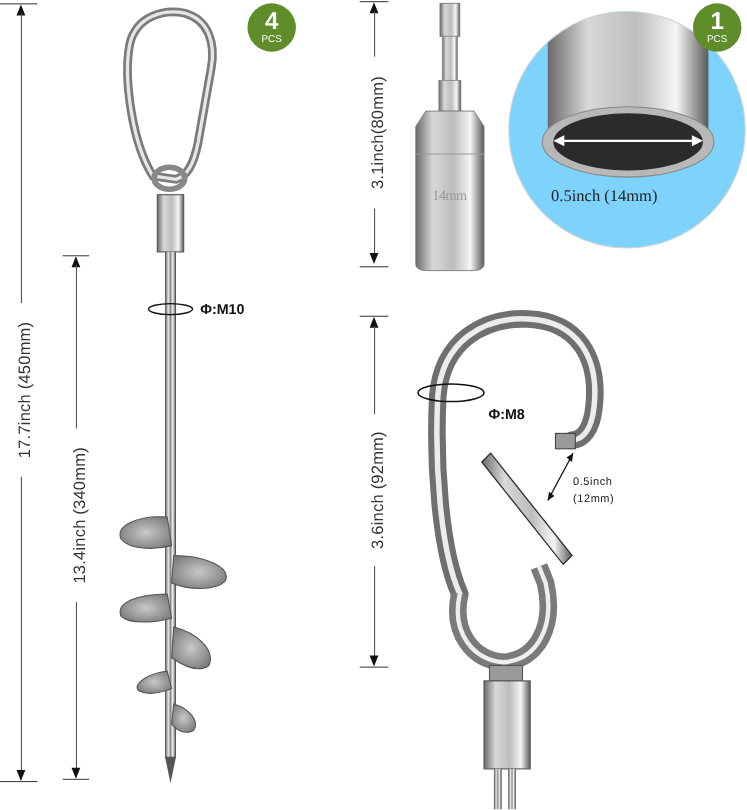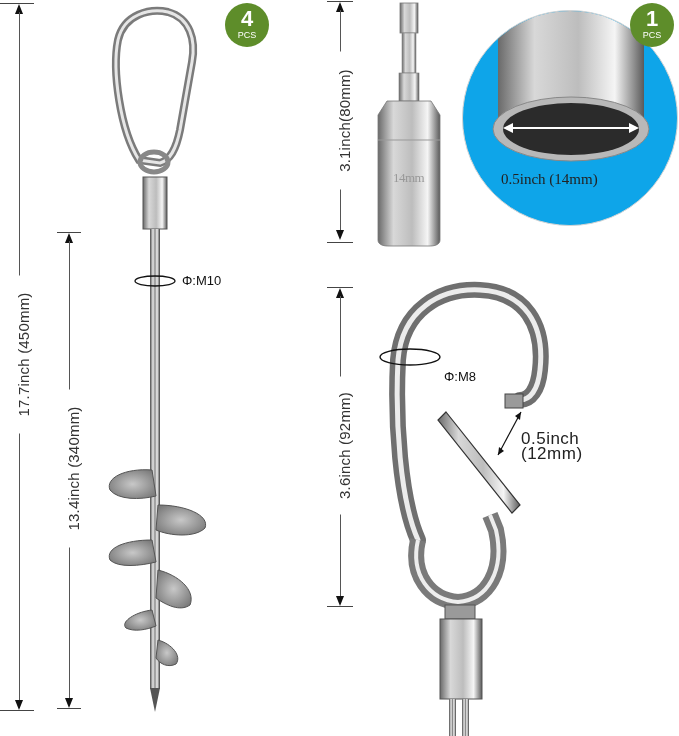--- a/index.html
+++ b/index.html
@@ -12,22 +12,22 @@
        border-left: 4px solid transparent; border-right: 4px solid transparent; }
   .arrow-up { border-bottom: 10px solid #111; }
   .arrow-down { border-top: 10px solid #111; }
   .vlabel { position: absolute; transform: rotate(-90deg); transform-origin: center center;
             white-space: nowrap; font-size: 15px; color: #333; background: #fff; padding: 0 4px;
             font-family: "Liberation Sans", sans-serif; letter-spacing: 0.2px; }
   .badge { position: absolute; width: 44px; height: 44px; border-radius: 50%;
            background: #5e8d2a; color: #fff; text-align: center; }
   .badge .num { display: block; font-weight: bold; font-size: 22px; line-height: 22px; margin-top: 5px; }
   .badge .unit { display: block; font-size: 9px; font-weight: normal; line-height: 10px; }
-  .annot { position: absolute; font-size: 13px; font-weight: normal; color: #111; white-space: nowrap; }
-  .annot-thin { position: absolute; font-size: 17px; color: #222; line-height: 15px; letter-spacing: 0.5px; }
+  .annot { position: absolute; font-size: 13px; font-weight: bold; color: #111; white-space: nowrap; }
+  .annot-thin { position: absolute; font-size: 10px; color: #222; line-height: 15px; letter-spacing: 0.5px; }
   svg { position: absolute; overflow: visible; }
 </style>
 </head>
 <body>
 
 <div>
   <div class="dim-tick" style="left:0;top:3px;width:34px;"></div>
   <div class="arrow-up" style="left:15px;top:4px;"></div>
   <div class="dim-line" style="left:19px;top:12px;height:696px;"></div>
   <div class="arrow-down" style="left:15px;top:700px;"></div>
@@ -103,21 +103,21 @@
 
 <svg style="left:0;top:0;" width="679" height="736">
   <rect x="400" y="3" width="18" height="30" fill="url(#metal2)" stroke="#777" stroke-width="0.8"></rect>
   <rect x="402" y="33" width="14" height="40" fill="url(#metal2)" stroke="#888" stroke-width="0.6"></rect>
   <rect x="399" y="73" width="20" height="28" fill="url(#metal2)" stroke="#777" stroke-width="0.6"></rect>
   <path d="M387,101 L431,101 L440,115 L440,240 C440,244 436,246 430,246 L388,246 C382,246 378,244 378,240 L378,115 Z" fill="url(#metal2)" stroke="#777" stroke-width="0.8"></path>
   <line x1="378" y1="140" x2="440" y2="140" stroke="#999" stroke-width="1"></line>
 </svg>
 <div class="abs" style="left:393px;top:170px;font-size:13px;color:#999;letter-spacing:-0.5px;">14mm</div>
 
-<div class="abs" style="left:462px;top:10px;width:214px;height:214px;border-radius:50%;border:1px solid #d4d4d4;background:#0ea5e9;overflow:hidden;">
+<div class="abs" style="left:462px;top:10px;width:214px;height:214px;border-radius:50%;border:1px solid #d4d4d4;background:#7dd3fc;overflow:hidden;">
   <svg style="left:0;top:0;" width="214" height="214">
     <rect x="35" y="0" width="146" height="110" fill="url(#metal2)"></rect>
     <ellipse cx="108" cy="118" rx="78" ry="32" fill="#b8b8b8" stroke="#888" stroke-width="1"></ellipse>
     <ellipse cx="108" cy="118" rx="68" ry="26" fill="#2b2b2b"></ellipse>
     <line x1="46" y1="117" x2="170" y2="117" stroke="#fff" stroke-width="2"></line>
     <path d="M40,117 L50,112 L50,122 Z" fill="#fff"></path>
     <path d="M176,117 L166,112 L166,122 Z" fill="#fff"></path>
   </svg>
   <div class="abs" style="left:38px;top:160px;font-size:15px;color:#222;white-space:nowrap;">0.5inch (14mm)</div>
 </div>

